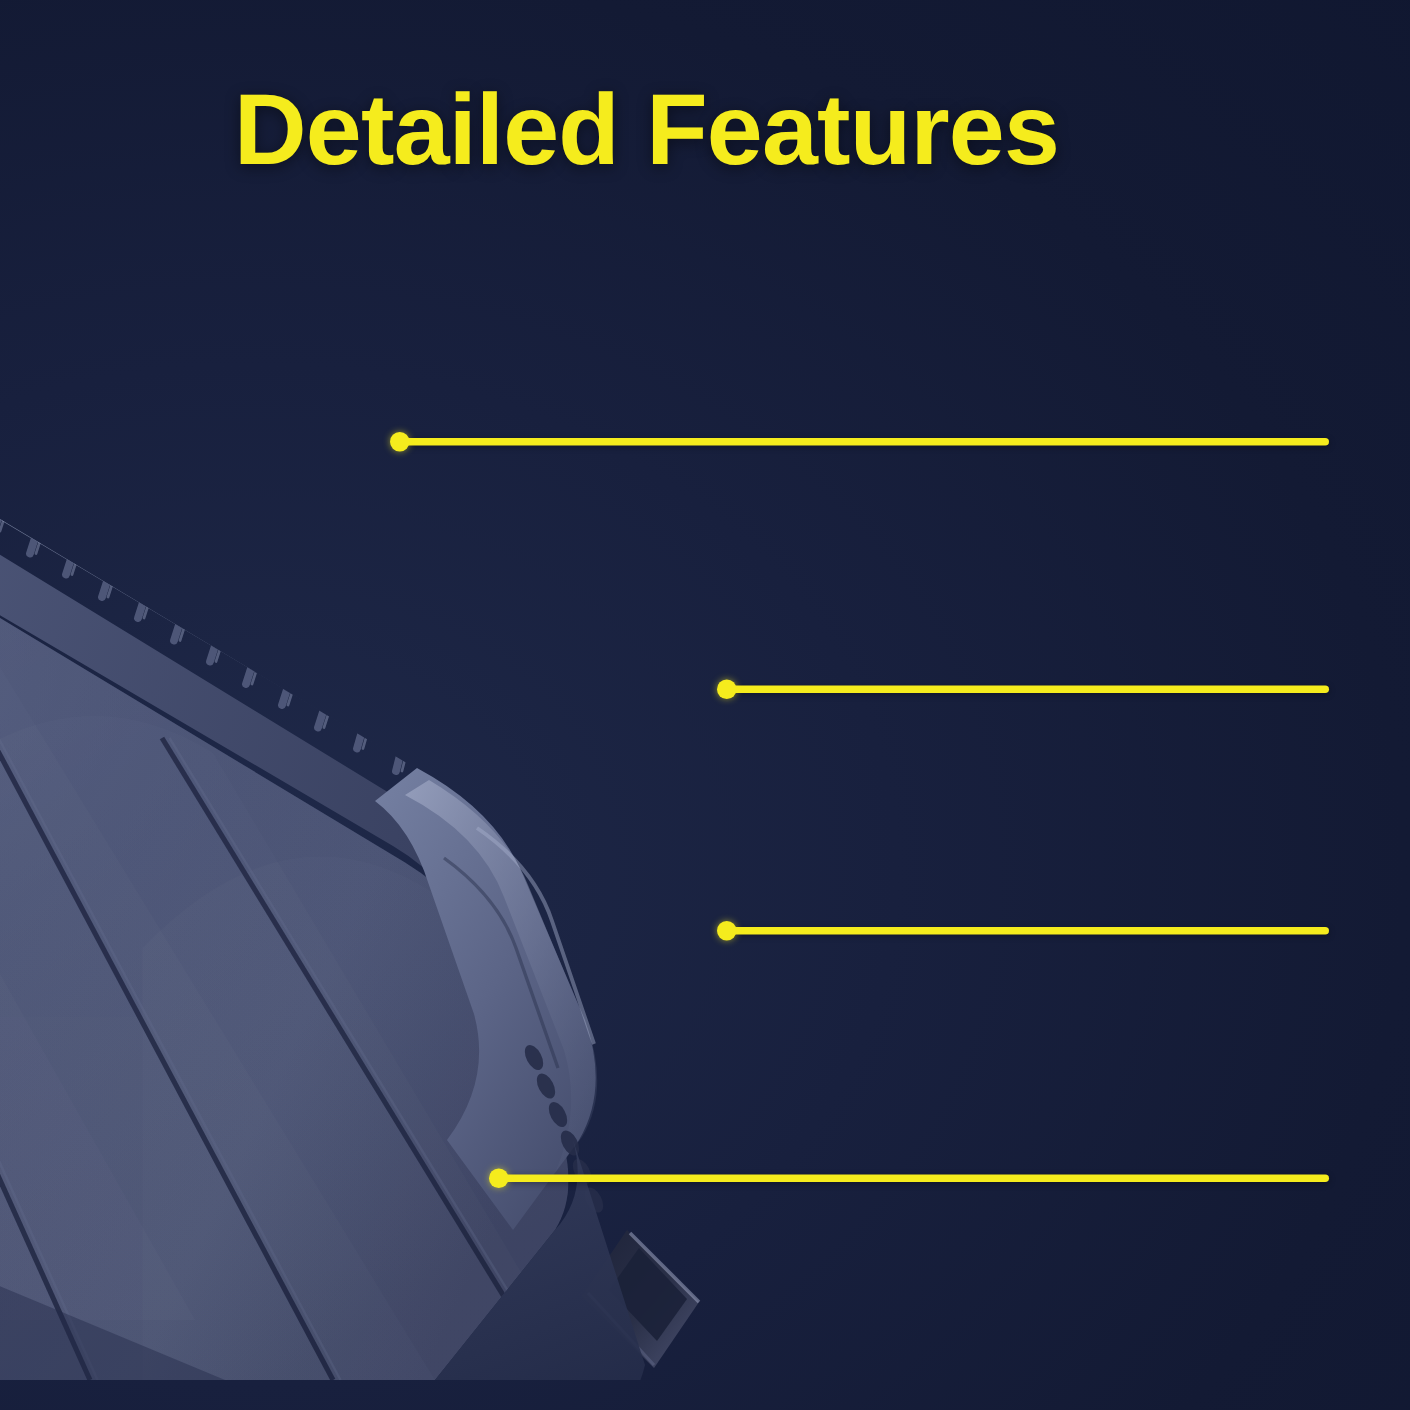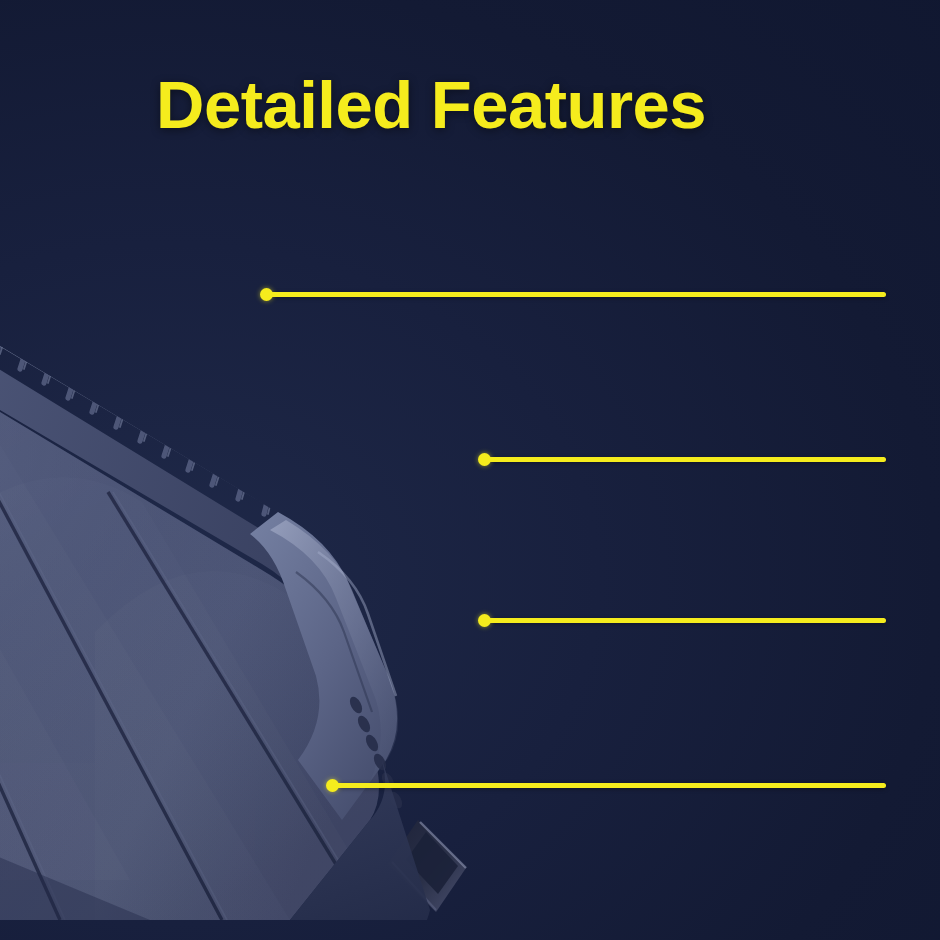--- a/index.html
+++ b/index.html
@@ -15,21 +15,21 @@
     overflow: hidden;
     background: radial-gradient(ellipse 120% 95% at 18% 62%, #1f2949 0%, #18203e 38%, #131a34 68%, #101730 100%);
     font-family: "Liberation Sans", sans-serif;
     -webkit-font-smoothing: antialiased;
   }
 
   
   #title {
     position: absolute;
     left: 156px;
-    top: 71px;
+    top: 53px;
     font-size: 67px;
     font-weight: bold;
     letter-spacing: -0.5px;
     color: #f5ec1d;
     white-space: nowrap;
     line-height: 1.0;
     text-shadow: 0 2px 10px rgba(0,0,0,0.45);
   }
 
   

